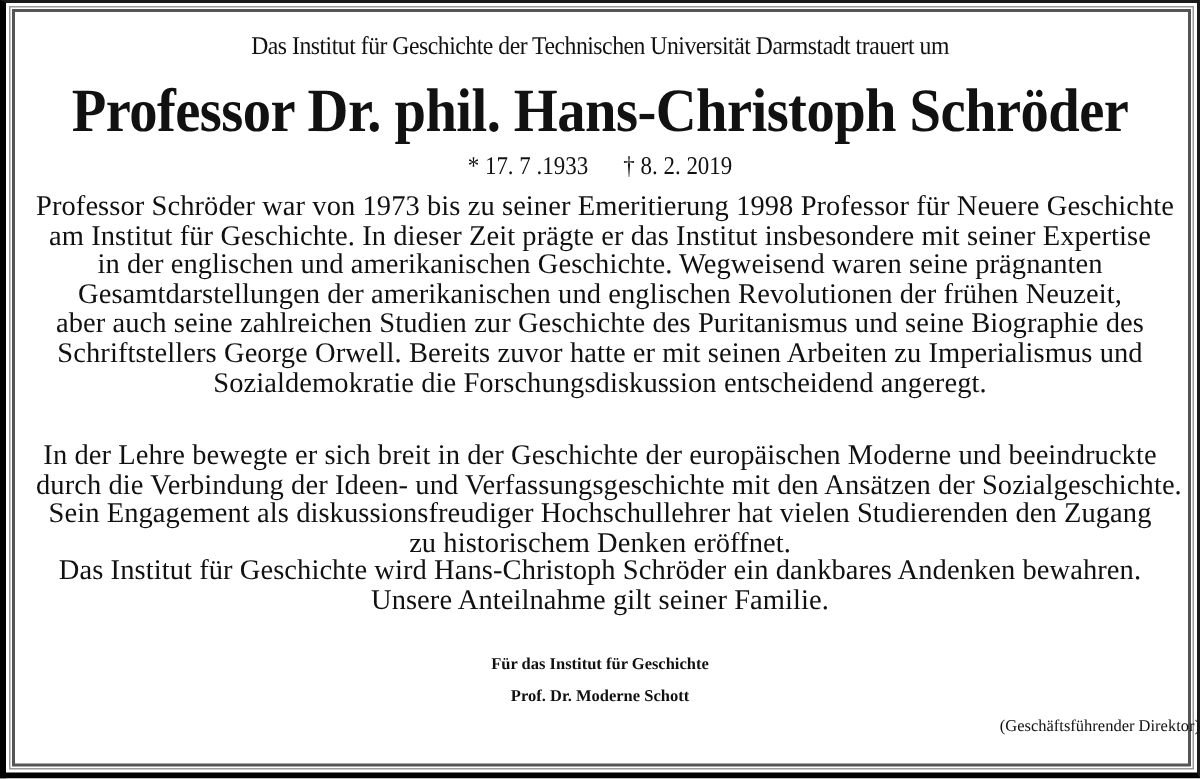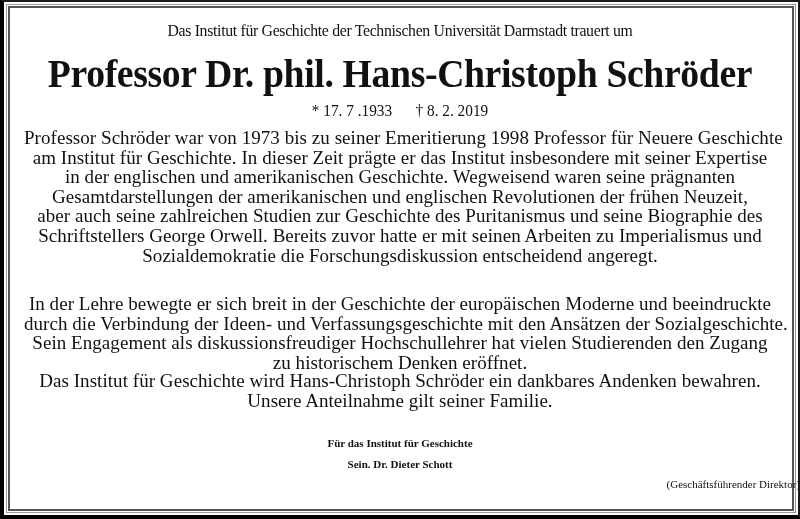--- a/index.html
+++ b/index.html
@@ -145,17 +145,17 @@
     <span class="ln">zu historischem Denken eröffnet.</span>
   </div>
 
   <div class="para p3">
     <span class="ln">Das Institut für Geschichte wird Hans-Christoph Schröder ein dankbares Andenken bewahren.</span>
     <span class="ln">Unsere Anteilnahme gilt seiner Familie.</span>
   </div>
 
   <div class="signature">
     <span class="bold">Für das Institut für Geschichte</span>
-    <span class="bold">Sein. Dr. Dieter Schott</span>
+    <span class="bold">Prof. Dr. Moderne Schott</span>
     <span class="plain">(Geschäftsführender Direktor)</span>
   </div>
 
 </div>
 
 </body></html>

